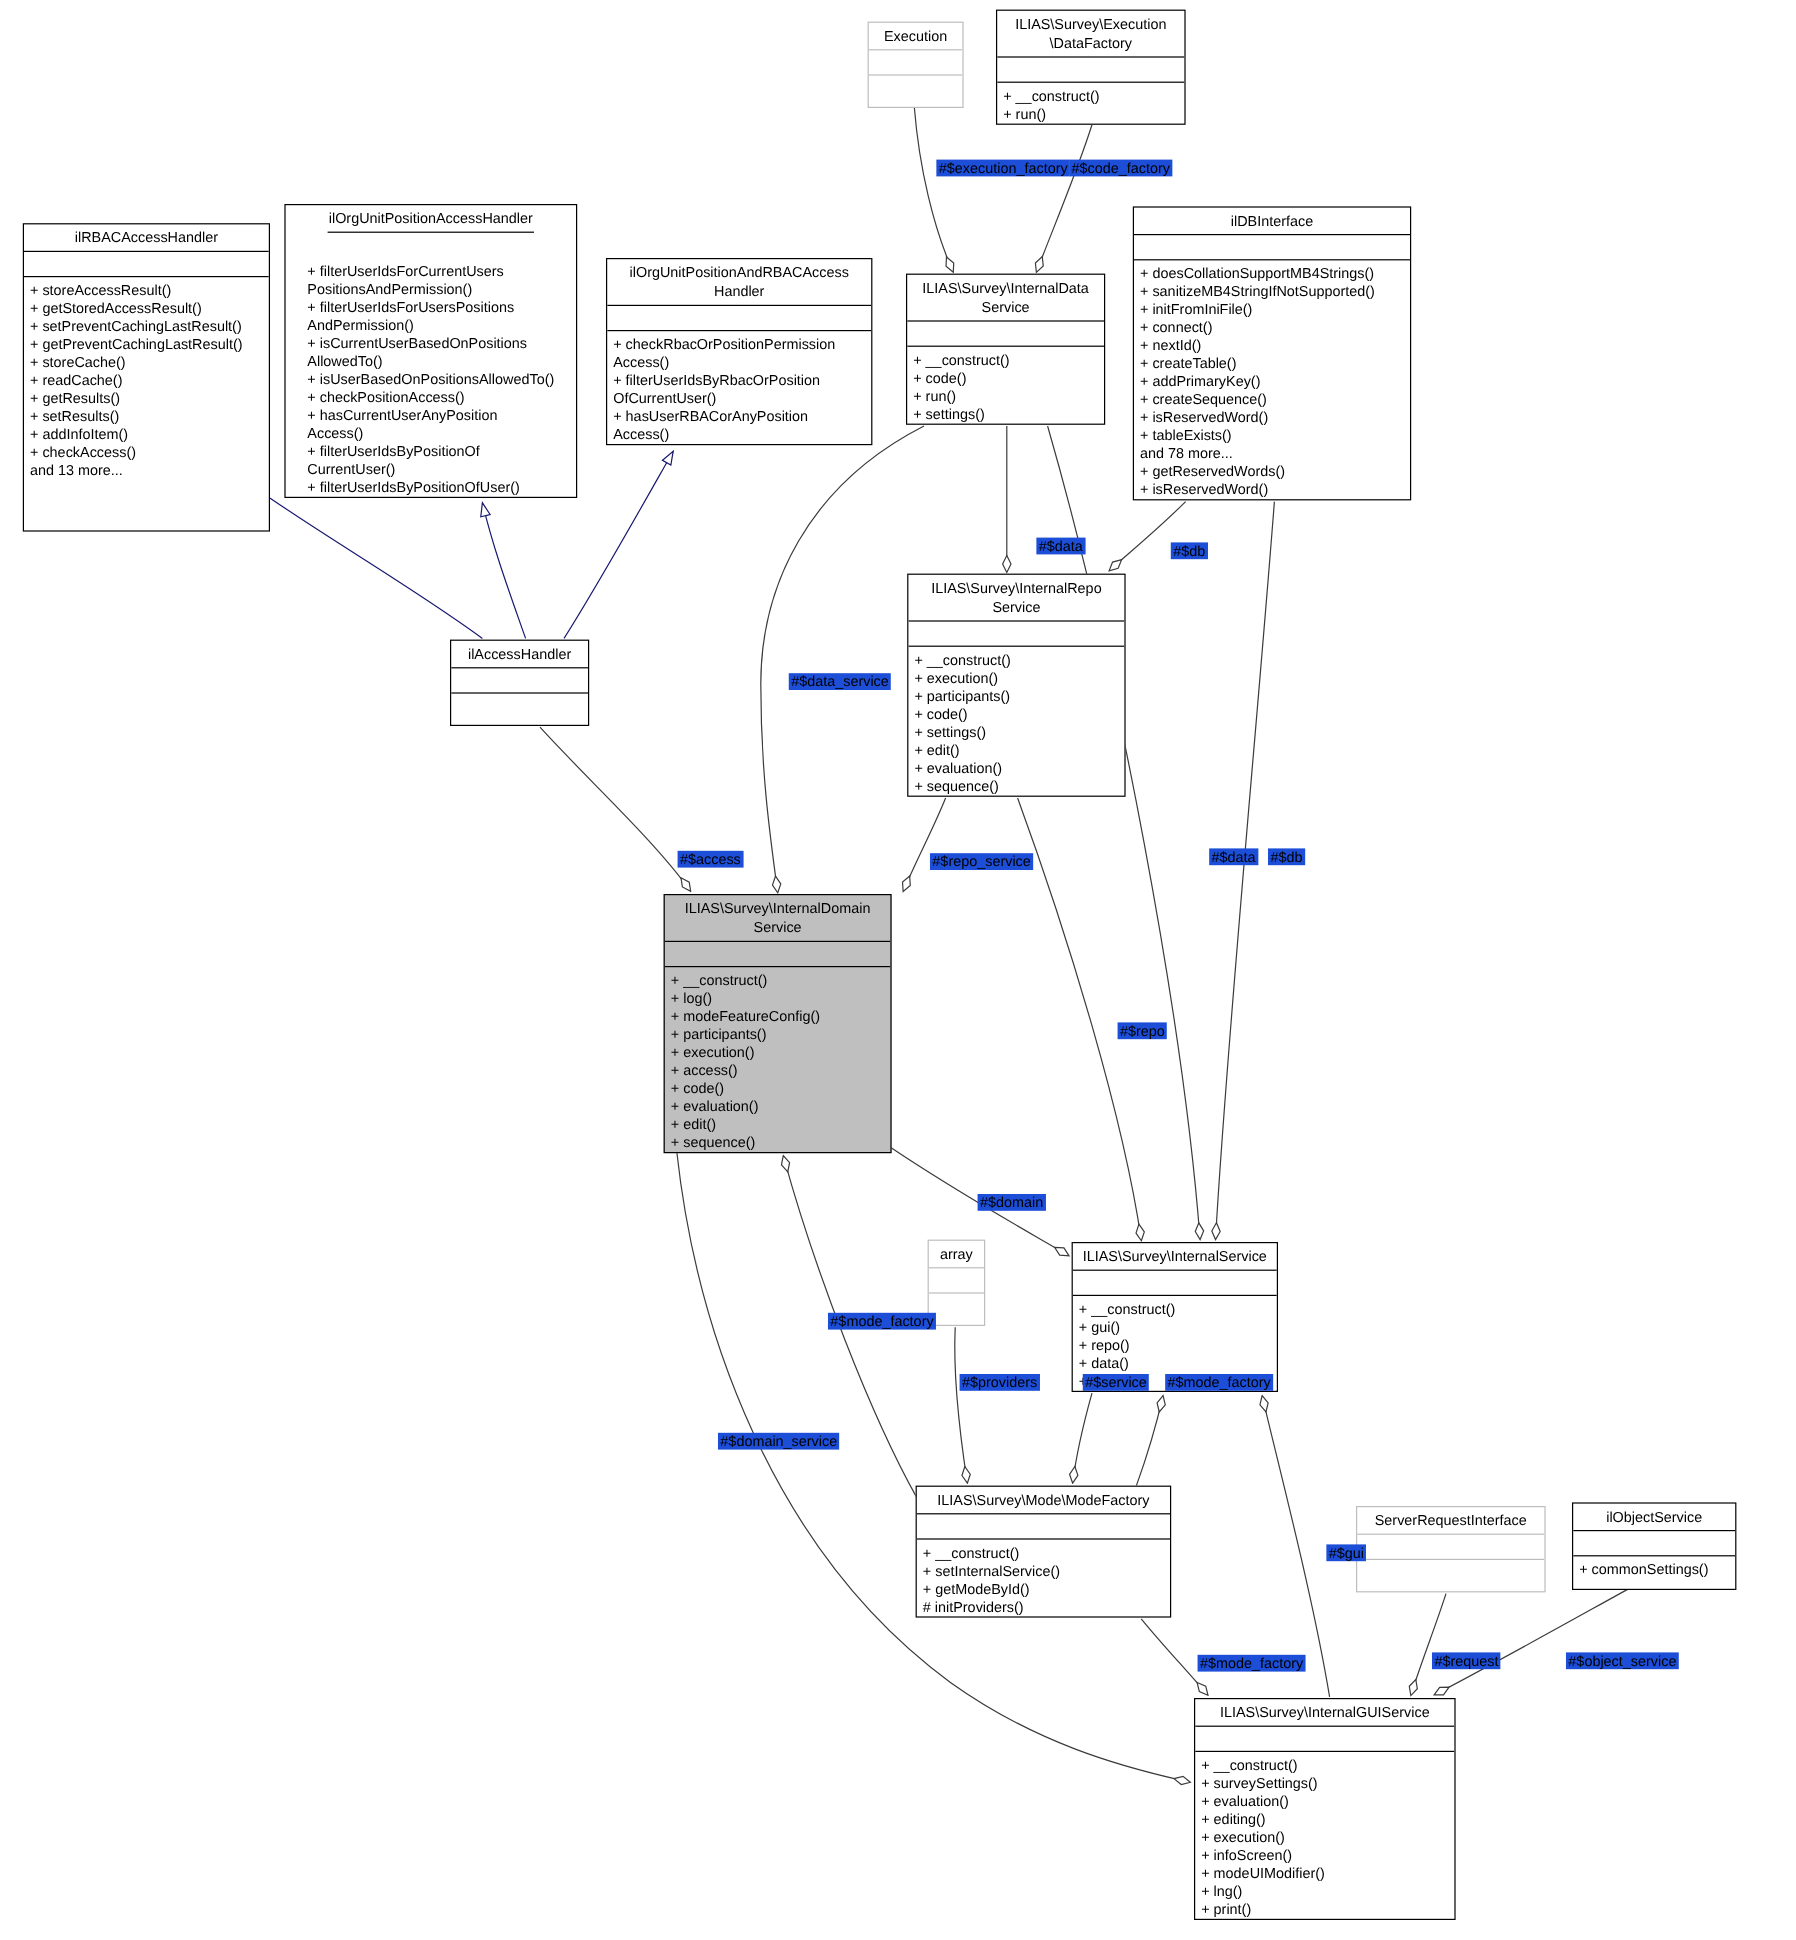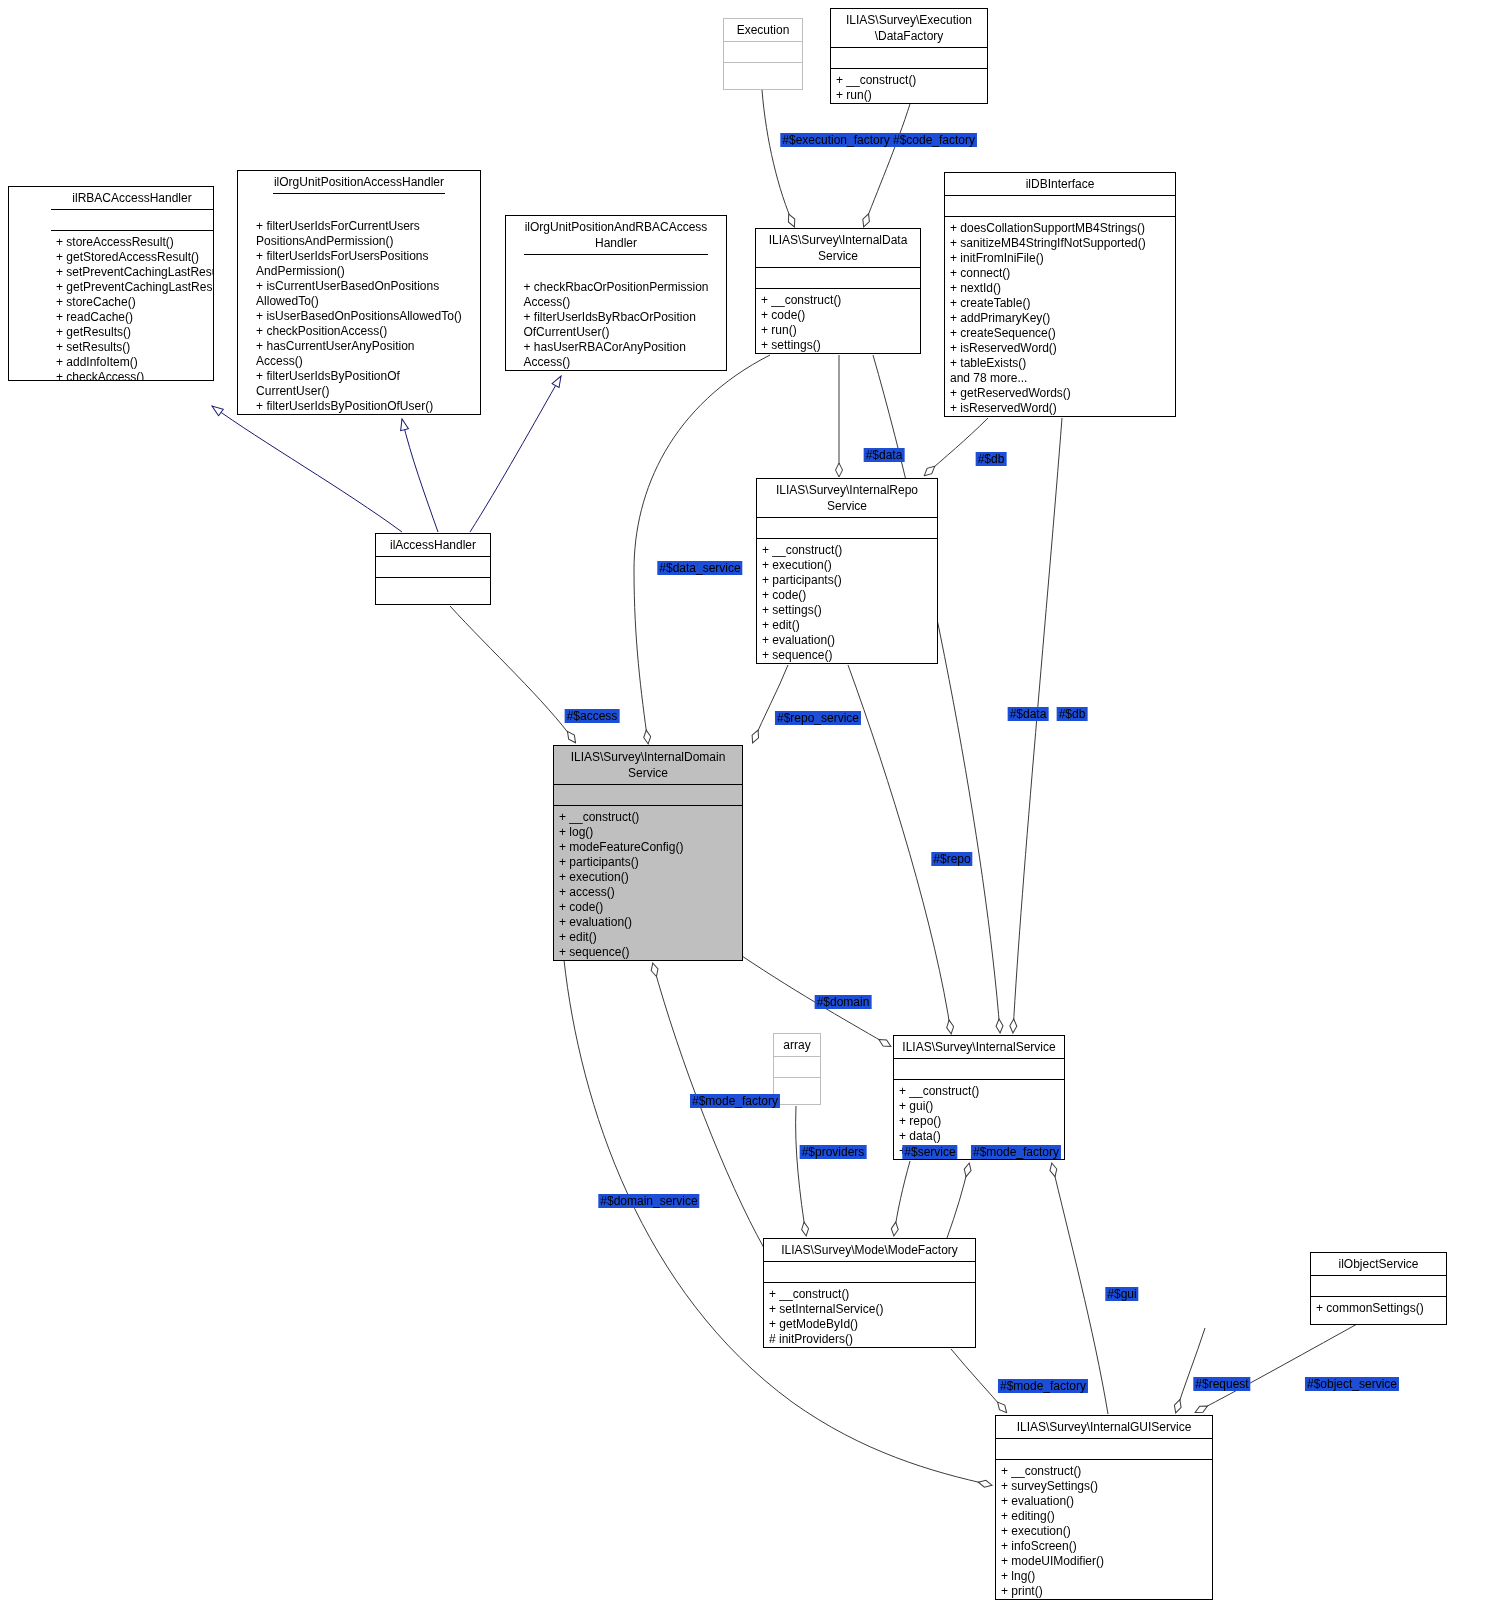--- a/index.html
+++ b/index.html
@@ -78,21 +78,21 @@
     <div class="edge-label" style="left: 843px; top: 1002px;">#$domain</div>
     <div class="edge-label" style="left: 735px; top: 1101px;">#$mode_factory</div>
     <div class="edge-label" style="left: 833px; top: 1152px;">#$providers</div>
     <div class="edge-label" style="left: 930px; top: 1152px;">#$service</div>
     <div class="edge-label" style="left: 1016px; top: 1152px;">#$mode_factory</div>
     <div class="edge-label" style="left: 1122px; top: 1294px;">#$gui</div>
     <div class="edge-label" style="left: 649px; top: 1201px;">#$domain_service</div>
     <div class="edge-label" style="left: 1043px; top: 1386px;">#$mode_factory</div>
     <div class="edge-label" style="left: 1222px; top: 1384px;">#$request</div>
     <div class="edge-label" style="left: 1352px; top: 1384px;">#$object_service</div>
-    <div class="uml-class " style="left: 8px; top: 186px; width: 206px; height: 195px; padding-left: 42px;">
+    <div class="uml-class " style="left: 19px; top: 186px; width: 206px; height: 257px;">
       <div class="uml-title">
         <div>ilRBACAccessHandler</div>
       </div>
       <div class="uml-attrs"></div>
       <div class="uml-methods">
         <div>+ storeAccessResult()</div>
         <div>+ getStoredAccessResult()</div>
         <div>+ setPreventCachingLastResult()</div>
         <div>+ getPreventCachingLastResult()</div>
         <div>+ storeCache()</div>
@@ -118,21 +118,21 @@
         <div>AllowedTo()</div>
         <div>+ isUserBasedOnPositionsAllowedTo()</div>
         <div>+ checkPositionAccess()</div>
         <div>+ hasCurrentUserAnyPosition</div>
         <div>Access()</div>
         <div>+ filterUserIdsByPositionOf</div>
         <div>CurrentUser()</div>
         <div>+ filterUserIdsByPositionOfUser()</div>
       </div>
     </div>
-    <div class="uml-class " style="left: 505px; top: 215px; width: 222px; height: 156px; align-items: center;">
+    <div class="uml-class " style="left: 505px; top: 215px; width: 222px; height: 156px;">
       <div class="uml-title">
         <div>ilOrgUnitPositionAndRBACAccess</div>
         <div>Handler</div>
       </div>
       <div class="uml-attrs"></div>
       <div class="uml-methods">
         <div>+ checkRbacOrPositionPermission</div>
         <div>Access()</div>
         <div>+ filterUserIdsByRbacOrPosition</div>
         <div>OfCurrentUser()</div>
@@ -260,20 +260,27 @@
         <div>ILIAS\Survey\Mode\ModeFactory</div>
       </div>
       <div class="uml-attrs"></div>
       <div class="uml-methods">
         <div>+ __construct()</div>
         <div>+ setInternalService()</div>
         <div>+ getModeById()</div>
         <div># initProviders()</div>
       </div>
     </div>
+    <div class="uml-class external" style="left: 1130px; top: 1255px; width: 158px; height: 72px;">
+      <div class="uml-title">
+        <div>ServerRequestInterface</div>
+      </div>
+      <div class="uml-attrs"></div>
+      <div class="uml-methods"></div>
+    </div>
     <div class="uml-class " style="left: 1310px; top: 1252px; width: 137px; height: 73px;">
       <div class="uml-title">
         <div>ilObjectService</div>
       </div>
       <div class="uml-attrs"></div>
       <div class="uml-methods">
         <div>+ commonSettings()</div>
       </div>
     </div>
     <div class="uml-class " style="left: 995px; top: 1415px; width: 218px; height: 185px;">

